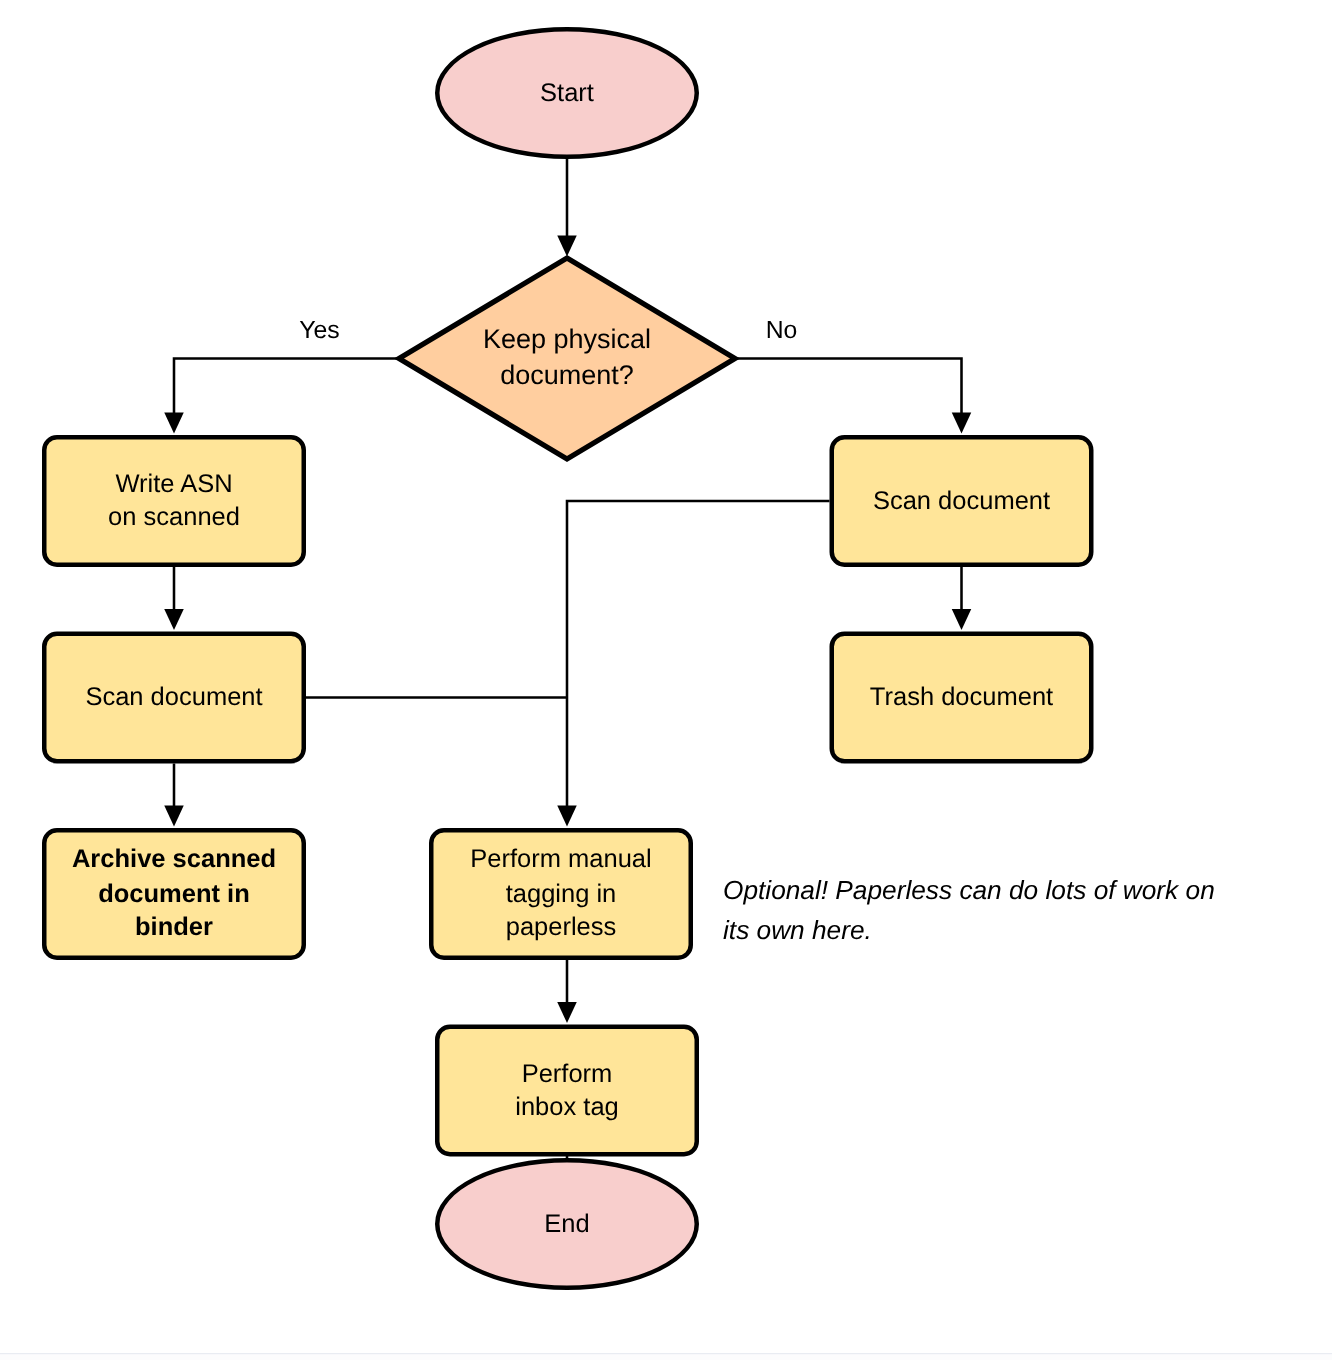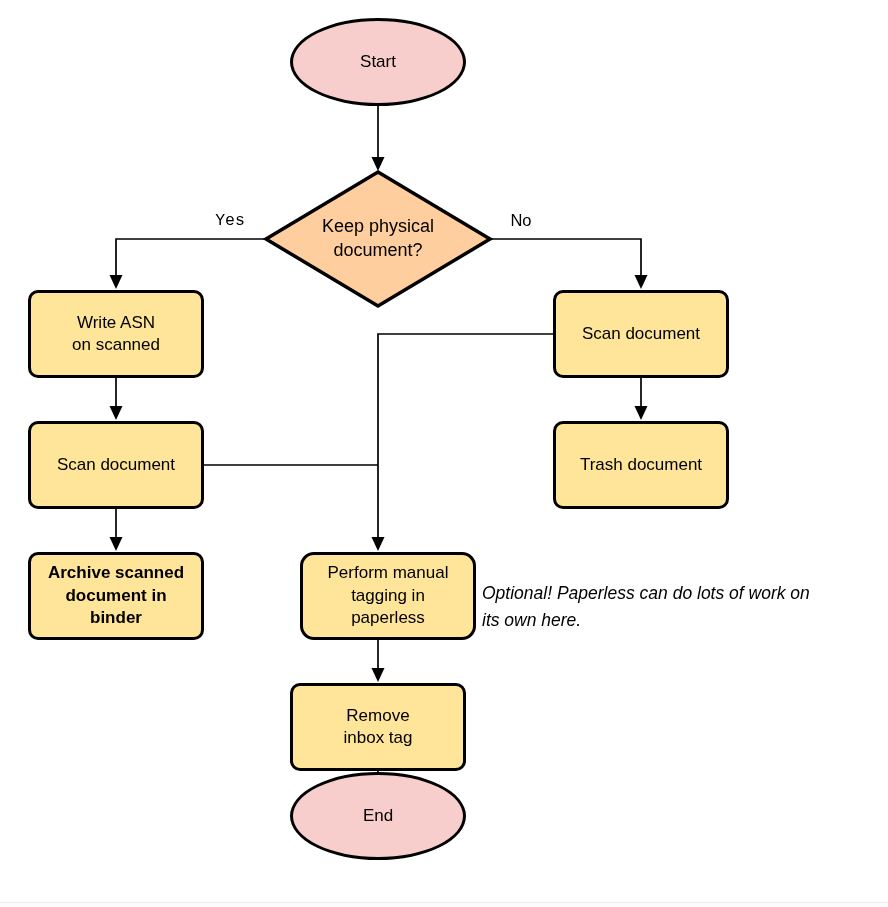--- a/index.html
+++ b/index.html
@@ -59,39 +59,39 @@
     line-height: 1.32;
     white-space: pre-line;
     pointer-events: none;
   }
   .edge-label {
     position: absolute;
     width: 64px;
     text-align: center;
     font-size: 16.5px;
   }
-  #label-yes { left: 198px; top: 211px; font-family: Liberation Mono, monospace; }
+  #label-yes { left: 181px; top: 211px; }
   #label-no  { left: 489px; top: 211px; }
   #annotation {
     position: absolute;
     left: 482px; top: 580px;
     width: 404px;
     font-size: 17.5px;
     font-style: italic;
     line-height: 1.52;
     white-space: pre-line;
   }
   
   #node-start        { left: 290px; top: 18px;  }
   #node-write-asn    { left: 28px;  top: 290px; }
   #node-scan-left    { left: 28px;  top: 421px; }
   #node-archive      { left: 28px;  top: 552px; font-weight: bold; }
   #node-scan-right   { left: 553px; top: 290px; }
   #node-trash        { left: 553px; top: 421px; }
-  #node-tagging      { left: 300px; top: 552px; border-radius: 14px; }
+  #node-tagging      { left: 286px; top: 552px; }
   #node-remove-inbox { left: 290px; top: 683px; }
   #node-end          { left: 290px; top: 772px; }
 
   #footer-line {
     position: absolute;
     left: 0; top: 902px;
     width: 888px; height: 1px;
     background: #e9ecf2;
   }
   #footer-strip {
@@ -178,21 +178,21 @@
     <span>Trash document</span>
   </div>
 
   <div class="node process" id="node-tagging">
     <span>Perform manual
 tagging in
 paperless</span>
   </div>
 
   <div class="node process" id="node-remove-inbox">
-    <span>Remove
+    <span>Perform
 inbox tag</span>
   </div>
 
   <div class="node terminal" id="node-end">
     <span>End</span>
   </div>
 
   <div id="annotation">Optional! Paperless can do lots of work on
 its own here.</div>
 

